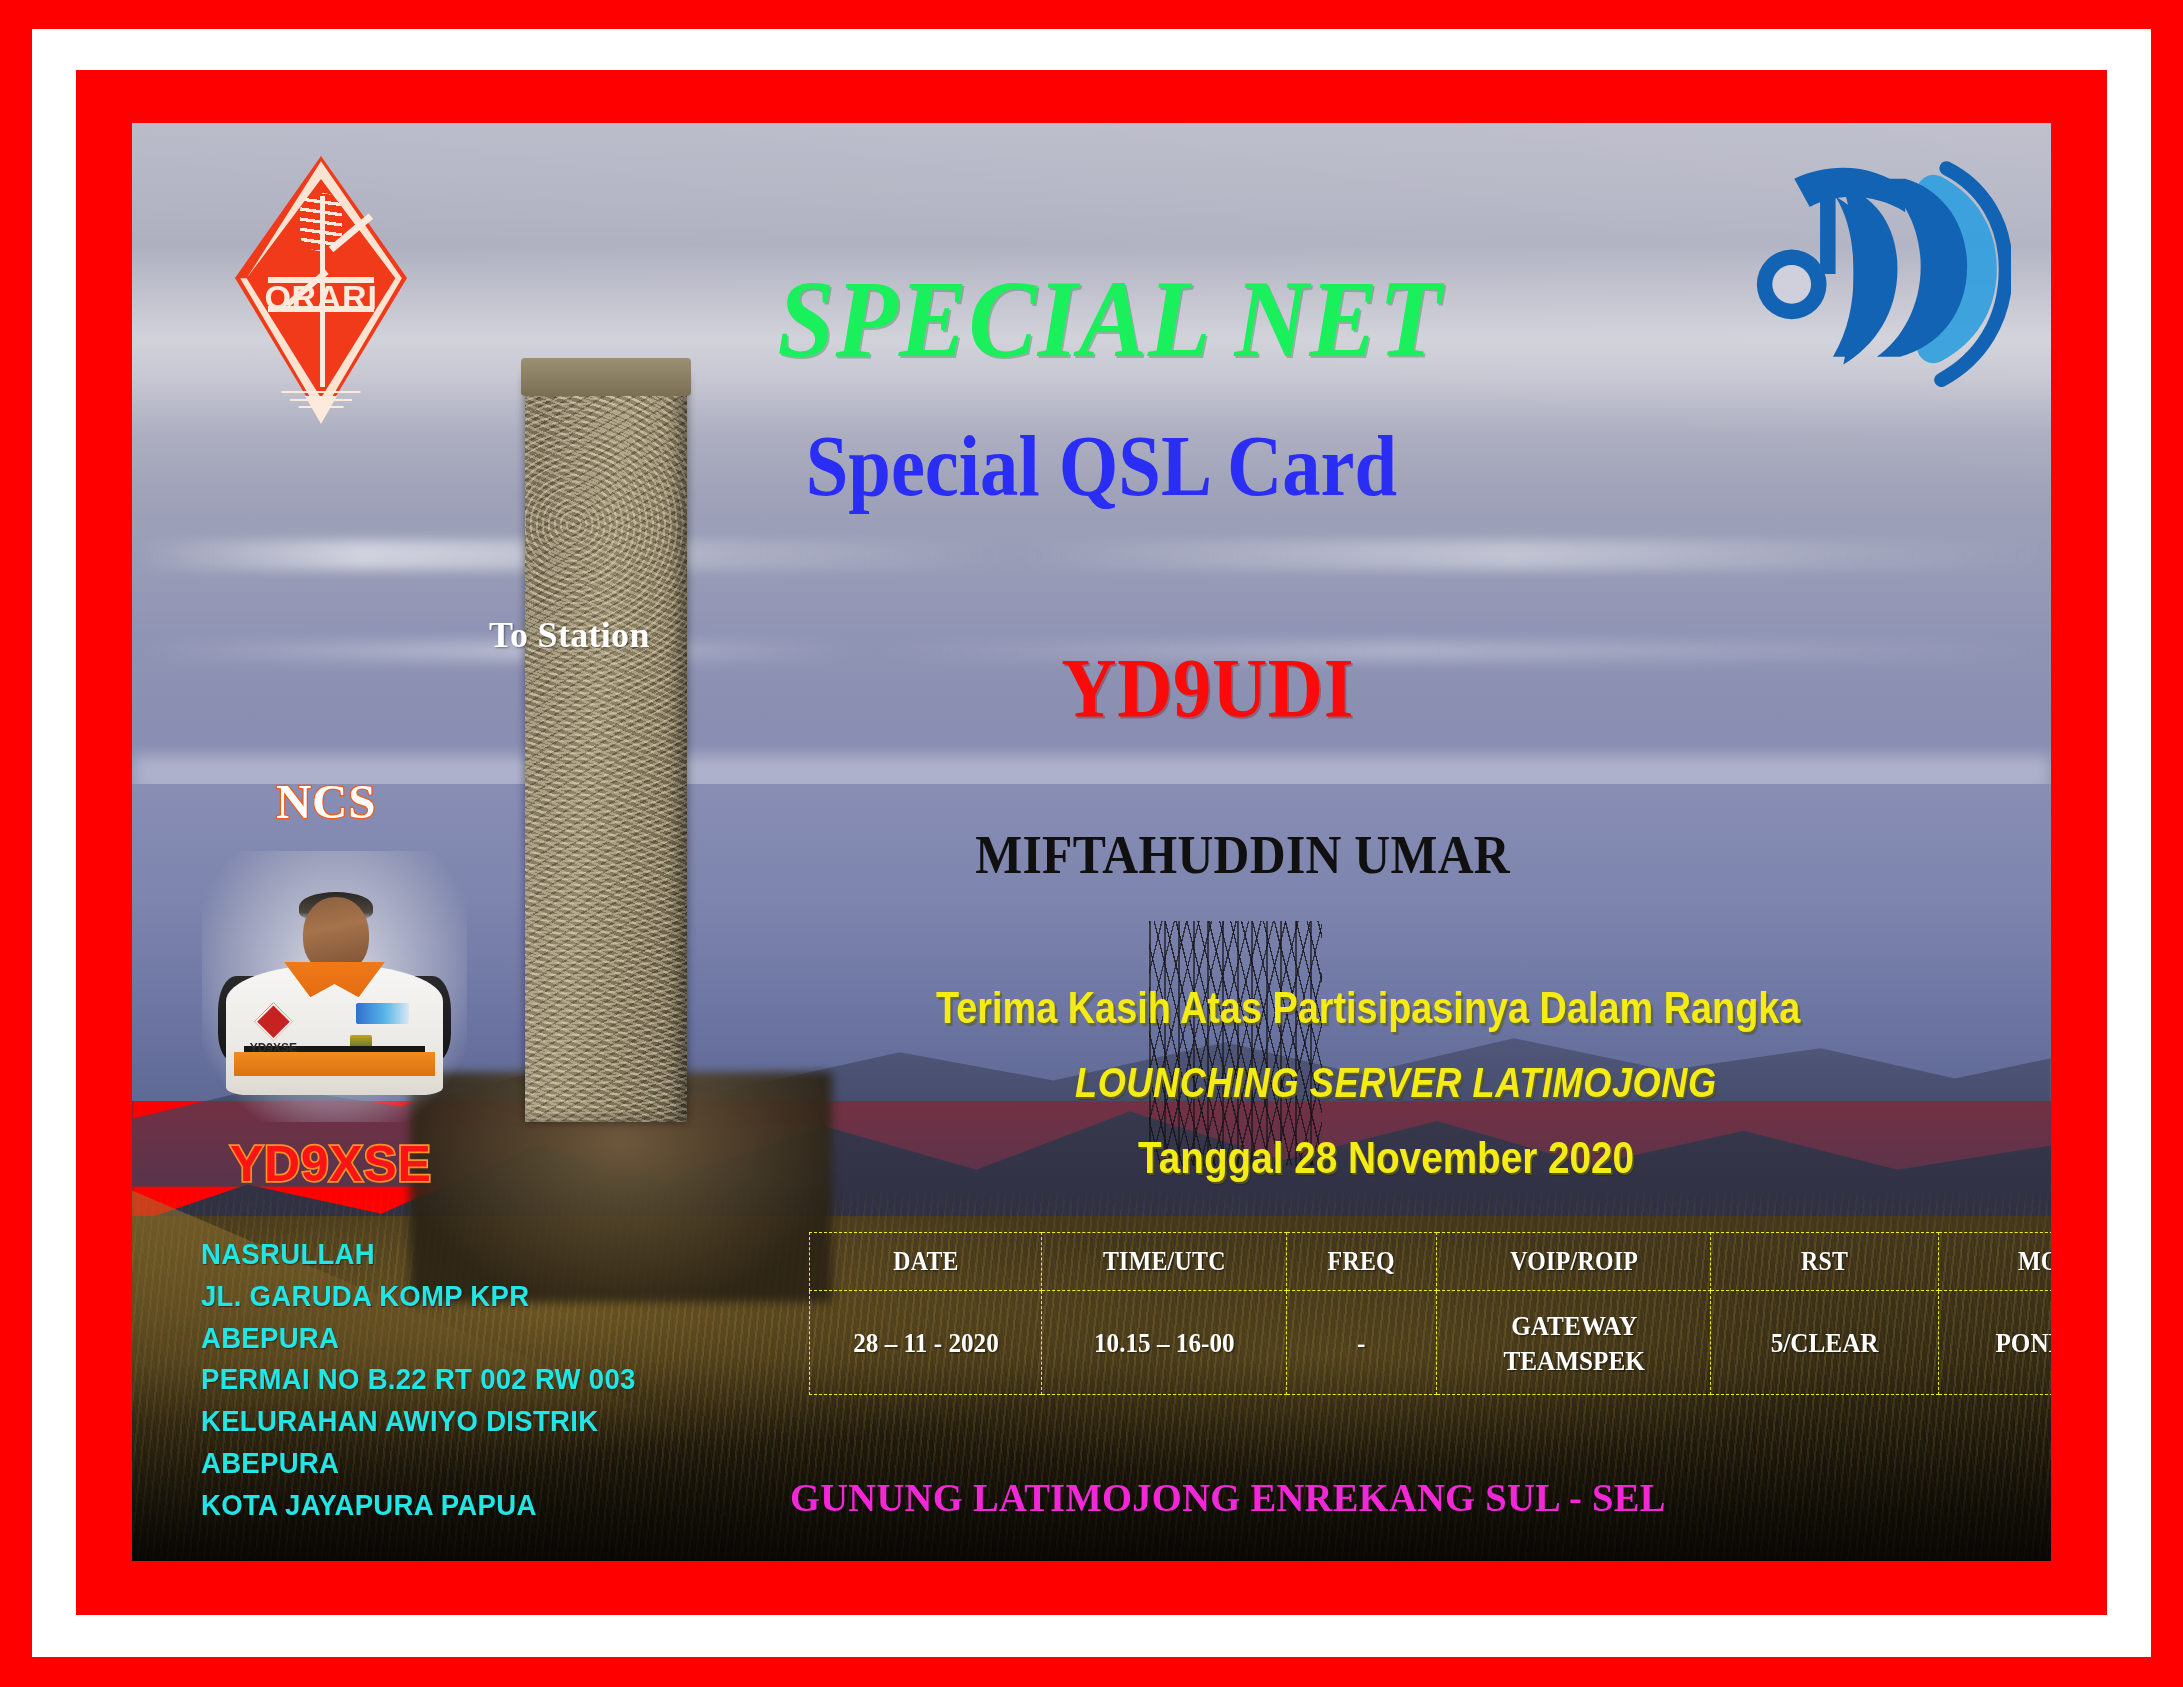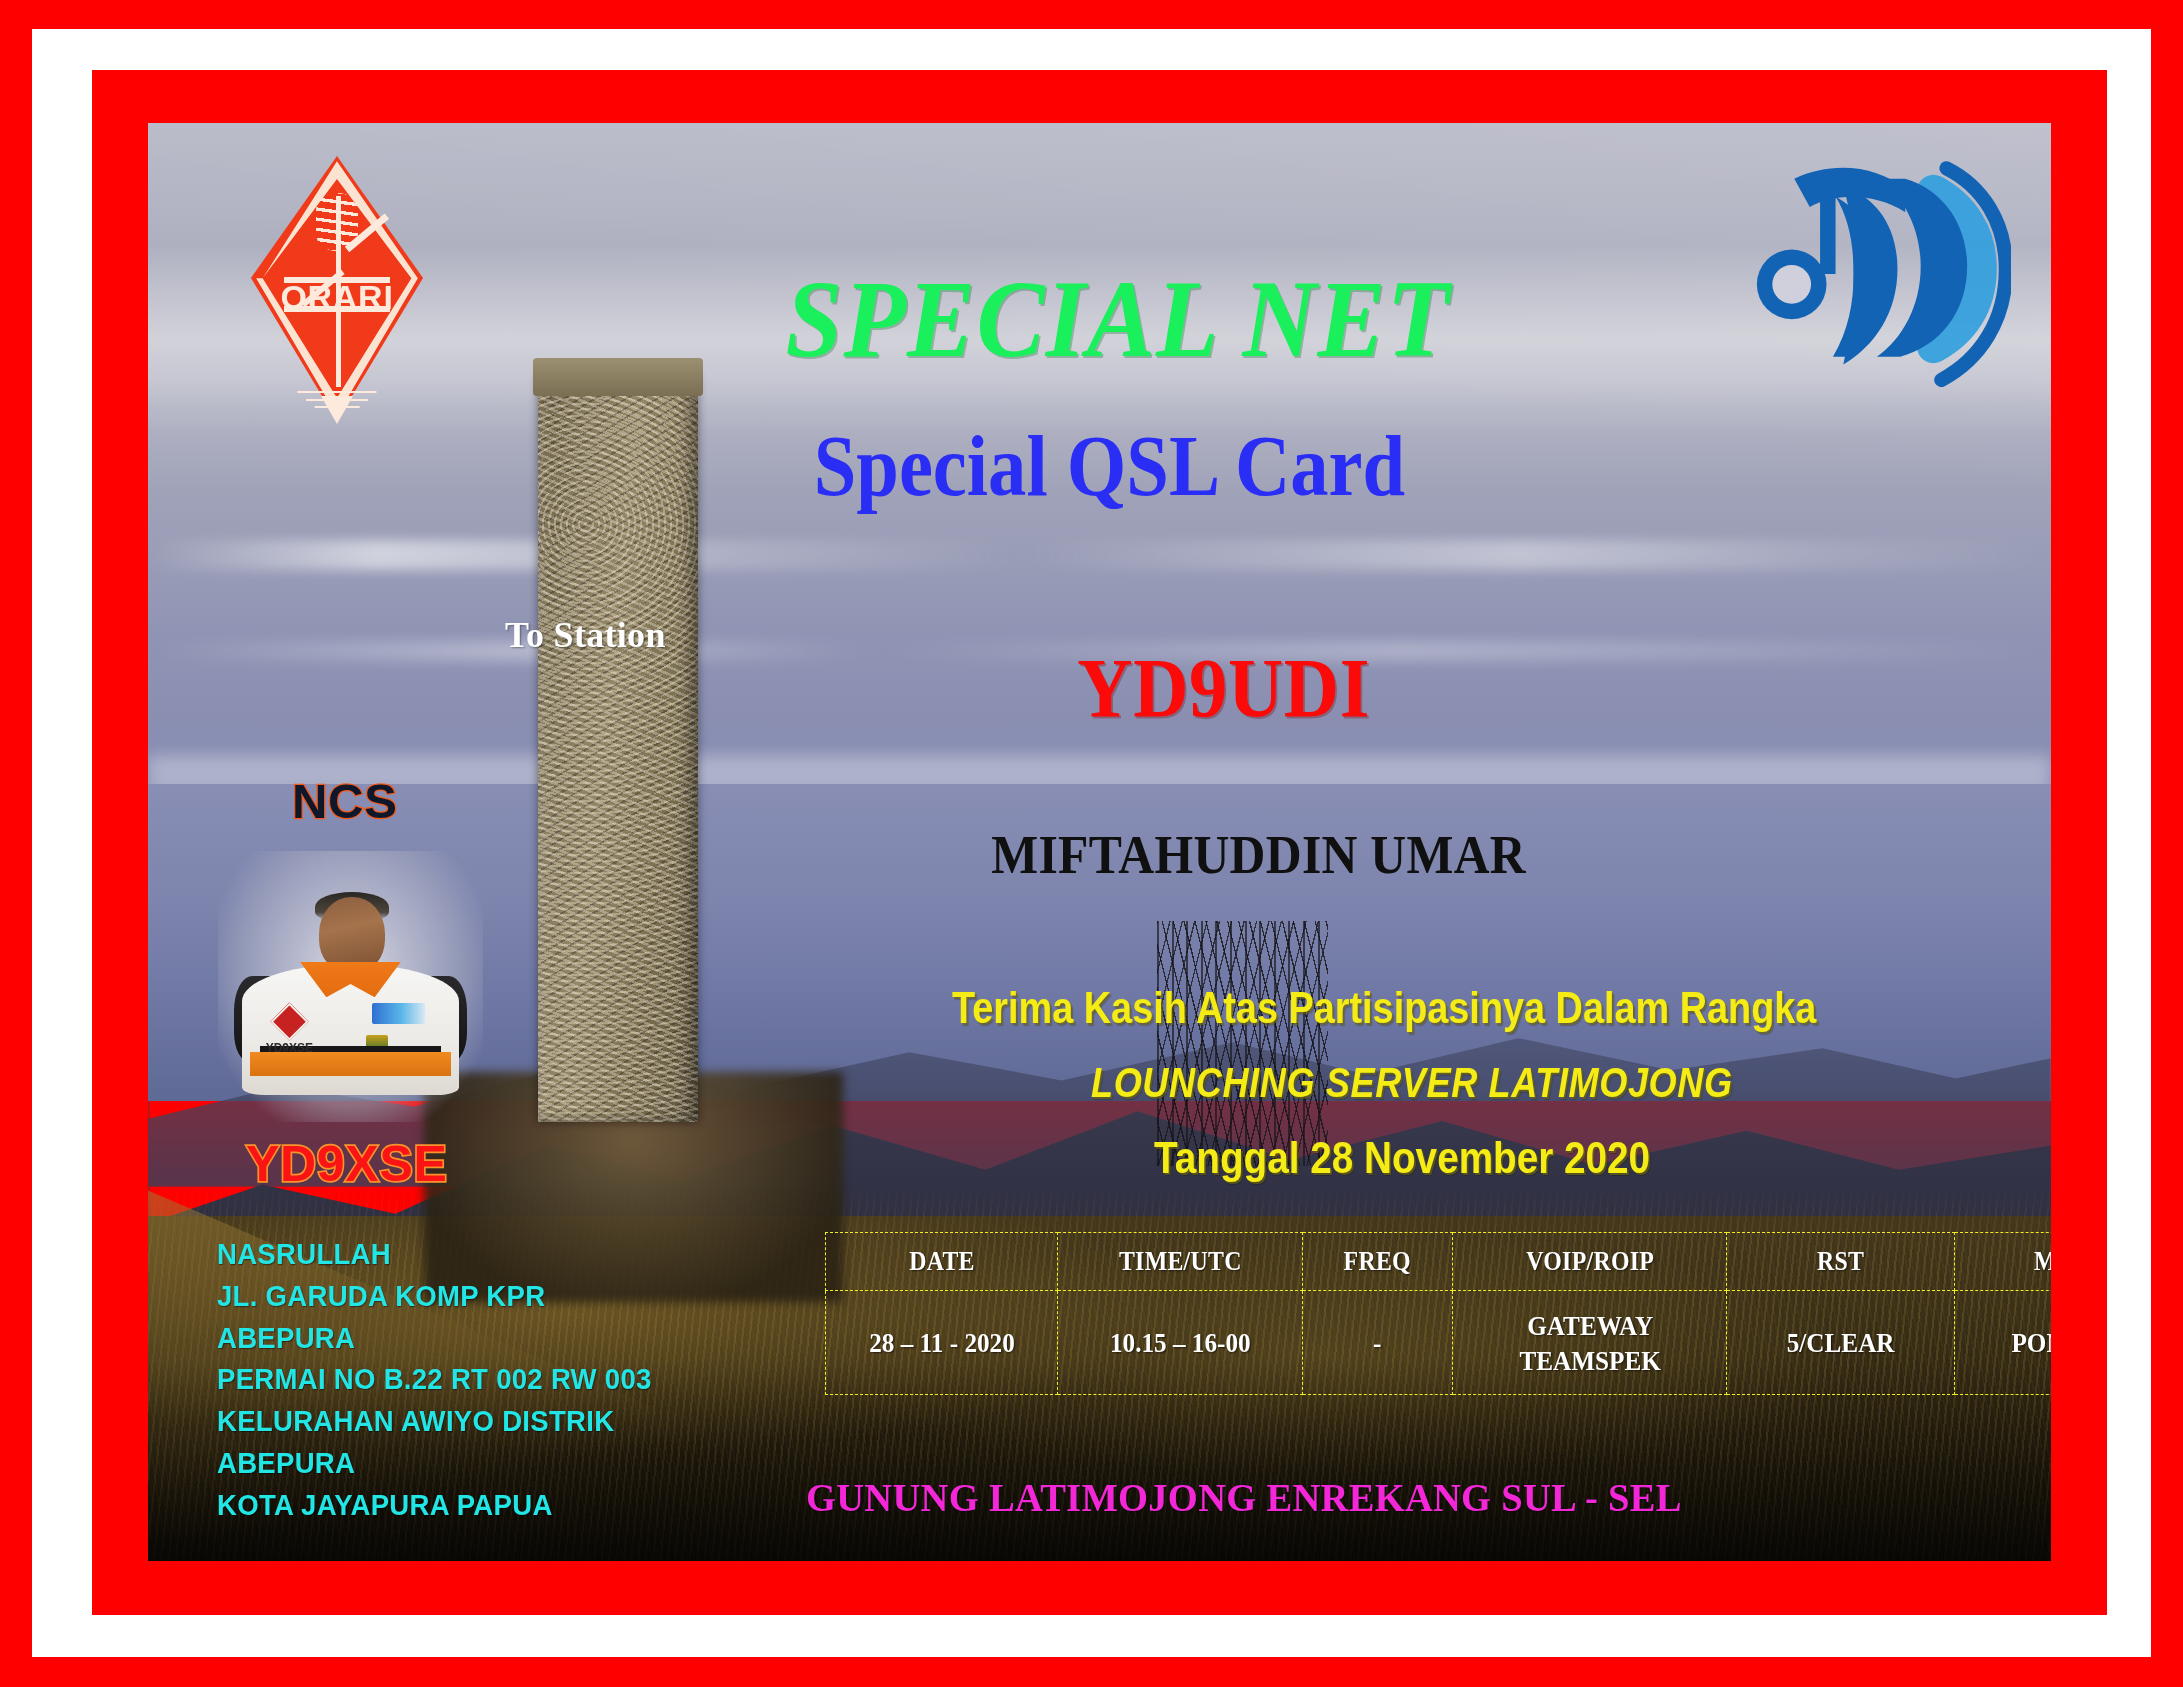--- a/index.html
+++ b/index.html
@@ -17,21 +17,20 @@
   }
   #frame-white-gap {
     position: absolute;
     left: 32px; top: 29px; right: 32px; bottom: 30px;
     background: #ffffff;
   }
   #frame-inner-red {
     position: absolute;
     left: 44px; top: 41px; right: 44px; bottom: 42px;
     background: #fe0000;
-    margin-left: 16px;
   }
 
   
   #photo-canvas {
     position: absolute;
     left: 56px; top: 53px; right: 56px; bottom: 54px;
     overflow: hidden;
     box-shadow: inset 0 0 0 1.3px rgba(60,60,70,.55);
   }
 
@@ -278,23 +277,23 @@
     transform-origin: left center;
     white-space: nowrap;
   }
   #thanks-line   { left: 804px; top: 860px; font-size: 44px; }
   #event-line    { left: 943px; top: 936px; font-size: 42px; font-style: italic; letter-spacing: 0.7px;}
   #date-line     { left: 1006px; top: 1009px; font-size: 45px; }
 
   
   #ncs-label {
     position: absolute; left: 144px; top: 654px;
-    font-family: Liberation Sans, sans-serif;
+    font-family: Liberation Serif, serif;
     font-weight: 700; font-size: 49px; line-height: 1;
-    color: #0f172a;
+    color: #ffffff;
     -webkit-text-stroke: 2.6px #f25a1c;
     paint-order: stroke fill;
     letter-spacing: 0.7px;
   }
   #ncs-photo {
     position: absolute; left: 70px; top: 728px;
     width: 265px; height: 271px;
     overflow: hidden;
     background: radial-gradient(ellipse 70% 78% at 50% 46%, rgba(226,226,232,.92) 0%, rgba(175,178,196,.45) 62%, rgba(150,154,178,0) 80%);
   }

